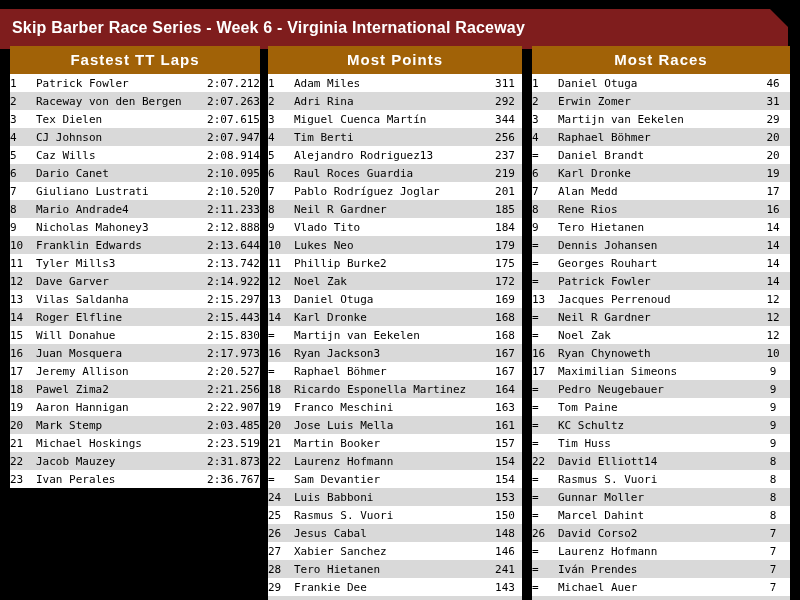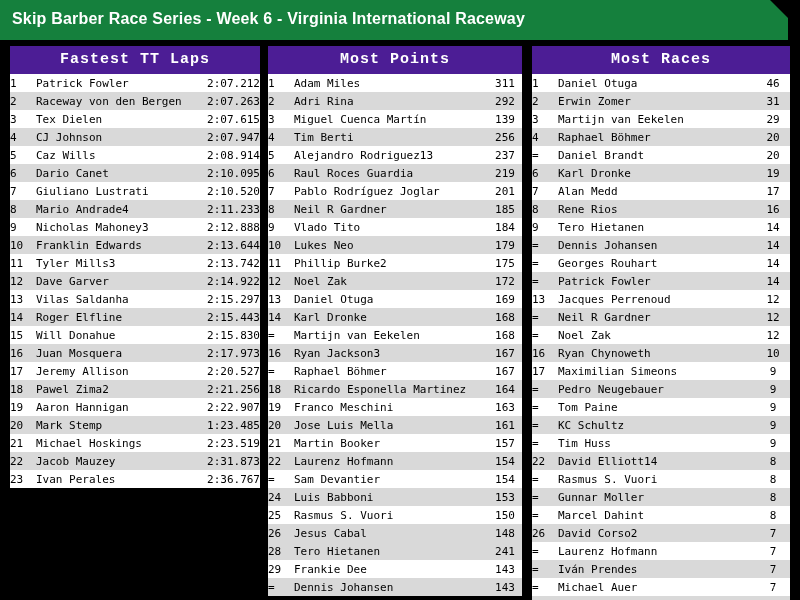--- a/index.html
+++ b/index.html
@@ -6,43 +6,43 @@
   body{
     width:800px;height:600px;
     background:#000;
     font-family:"DejaVu Sans Mono", monospace;
     overflow:hidden;
   }
   .page{position:relative;width:800px;height:600px;background:#000;}
 
   
   .titlebar{
-    position:absolute;left:0;top:0;width:788px;height:40px;
-    background:#15803d;
+    position:absolute;left:0;top:9px;width:788px;height:40px;
+    background:#7f1d1d;
     clip-path:polygon(0 0, 770px 0, 800px 30px, 800px 40px, 0 40px);
   }
   .titlebar .title{
     position:absolute;left:12px;top:10px;
     color:#ffffff;
     font-family:"Liberation Sans", sans-serif;
     font-size:16px;font-weight:bold;
     letter-spacing:0.2px;
     white-space:nowrap;
   }
 
   
   .col{position:absolute;top:46px;}
   .col-1{left:10px;width:250px;}
   .col-2{left:268px;width:254px;}
   .col-3{left:532px;width:258px;}
 
   .colhead{
-    background:#4c1d95;
+    background:#a16207;
     color:#ffffff;
-    font-family:Liberation Mono, monospace;
+    font-family:Liberation Sans, sans-serif;
     font-size:15px;font-weight:bold;
     text-align:center;
     padding:5px 0 6px 0;
     letter-spacing:1px;
   }
 
   table.rows{
     border-collapse:collapse;
     width:100%;
     font-family:"DejaVu Sans Mono", monospace;
@@ -177,21 +177,21 @@
             <td class="val">2:21.256</td>
           </tr>
           <tr class="alt-0">
             <td class="pos">19</td>
             <td class="name">Aaron Hannigan</td>
             <td class="val">2:22.907</td>
           </tr>
           <tr class="alt-1">
             <td class="pos">20</td>
             <td class="name">Mark Stemp</td>
-            <td class="val">1:23.485</td>
+            <td class="val">2:03.485</td>
           </tr>
           <tr class="alt-0">
             <td class="pos">21</td>
             <td class="name">Michael Hoskings</td>
             <td class="val">2:23.519</td>
           </tr>
           <tr class="alt-1">
             <td class="pos">22</td>
             <td class="name">Jacob Mauzey</td>
             <td class="val">2:31.873</td>
@@ -215,21 +215,21 @@
             <td class="val-narrow">311</td>
           </tr>
           <tr class="alt-1">
             <td class="pos">2</td>
             <td class="name">Adri Rina</td>
             <td class="val-narrow">292</td>
           </tr>
           <tr class="alt-0">
             <td class="pos">3</td>
             <td class="name">Miguel Cuenca Martín</td>
-            <td class="val-narrow">139</td>
+            <td class="val-narrow">344</td>
           </tr>
           <tr class="alt-1">
             <td class="pos">4</td>
             <td class="name">Tim Berti</td>
             <td class="val-narrow">256</td>
           </tr>
           <tr class="alt-0">
             <td class="pos">5</td>
             <td class="name">Alejandro Rodriguez13</td>
             <td class="val-narrow">237</td>
@@ -331,20 +331,25 @@
           </tr>
           <tr class="alt-0">
             <td class="pos">25</td>
             <td class="name">Rasmus S. Vuori</td>
             <td class="val-narrow">150</td>
           </tr>
           <tr class="alt-1">
             <td class="pos">26</td>
             <td class="name">Jesus Cabal</td>
             <td class="val-narrow">148</td>
+          </tr>
+          <tr class="alt-0">
+            <td class="pos">27</td>
+            <td class="name">Xabier Sanchez</td>
+            <td class="val-narrow">146</td>
           </tr>
           <tr class="alt-1">
             <td class="pos">28</td>
             <td class="name">Tero Hietanen</td>
             <td class="val-narrow">241</td>
           </tr>
           <tr class="alt-0">
             <td class="pos">29</td>
             <td class="name">Frankie Dee</td>
             <td class="val-narrow">143</td>

